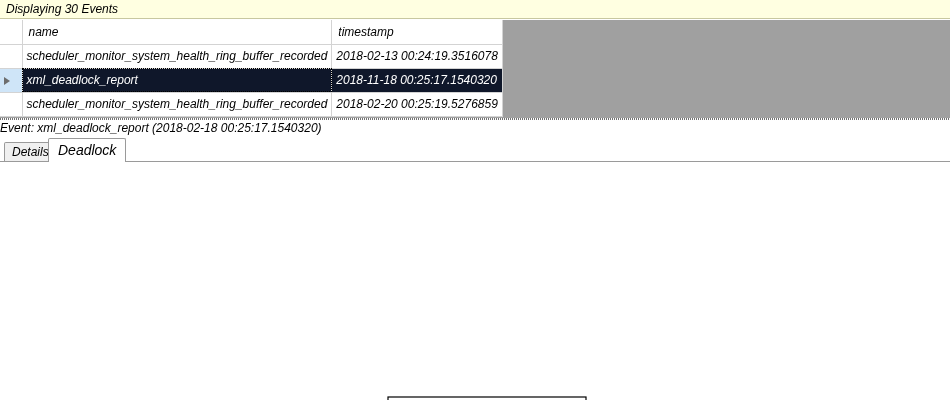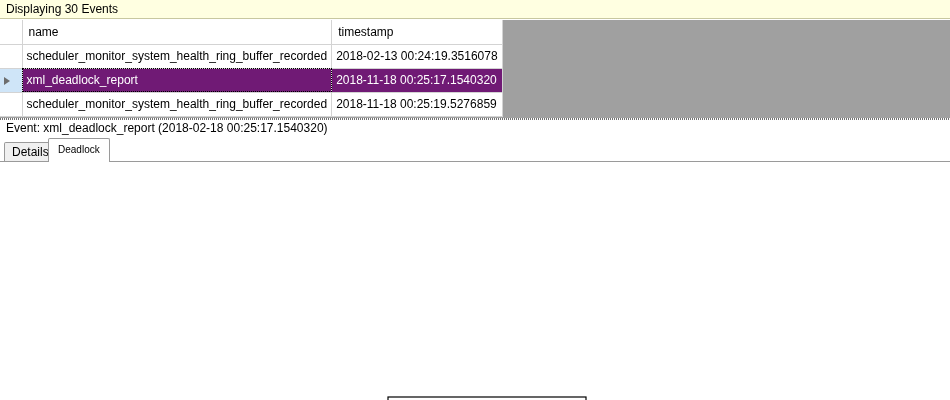--- a/index.html
+++ b/index.html
@@ -6,21 +6,21 @@
   html, body {
     margin: 0; padding: 0;
     width: 950px; height: 400px;
     overflow: hidden;
     background: #ffffff;
     font-family: "Liberation Sans", sans-serif;
     font-size: 12px;
     color: #000000;
   }
 
-  #app { position: relative; width: 950px; height: 400px; }
+  #app { position: relative; width: 950px; height: 400px; font-style: italic; }
 
   
   .banner {
     position: absolute; left: 0; top: 0;
     width: 950px; height: 19px;
     background: #ffffe1;
     border-bottom: 1px solid #c8c8a0;
     padding: 2px 0 0 6px;
     font-size: 12px;
     line-height: 15px;
@@ -67,33 +67,32 @@
   tr.selected td.sel-cell { background: #cfe5f8; }
   .row-arrow {
     display: inline-block;
     width: 0; height: 0;
     border-left: 6px solid #6d6d6d;
     border-top: 4px solid transparent;
     border-bottom: 4px solid transparent;
     vertical-align: middle;
   }
   tr.selected td.data-cell {
-    background: #701a75;
+    background: #0f172a;
     color: #ffffff;
   }
   tr.selected td.first-data {
     outline: 1px dotted #000;
     outline-offset: -1px;
   }
 
   
   .event-caption {
     position: absolute; left: 0; top: 120px;
     width: 950px; height: 18px;
-    padding-left: 6px;
     font-size: 12px;
     line-height: 16px;
     white-space: nowrap;
     background: #ffffff;
   }
   .hatch-top {
     position: absolute; left: 0; top: 118px;
     width: 950px; height: 3px;
     background: repeating-linear-gradient(90deg,#000 0 1px,#fff 1px 2px);
     opacity: .55;
@@ -113,21 +112,21 @@
     font-size: 12px;
     line-height: 16px;
     padding: 1px 7px 2px 7px;
     border-radius: 2px 2px 0 0;
     color: #000;
   }
   .tab.active {
     background: #ffffff;
     z-index: 3;
     padding: 3px 9px 4px 9px;
-    font-size: 10px;
+    font-size: 14px;
   }
   #tab-details { left: 4px; }
   #tab-deadlock { left: 48px; }
 
   
   .canvas-wrap {
     position: absolute; left: 0; top: 161px;
     width: 950px; height: 239px;
     background: #ffffff;
     border-top: 1px solid #9a9a9a;
@@ -181,21 +180,21 @@
           <td class="data-cell">2018-02-13 00:24:19.3516078</td>
         </tr>
         <tr class="selected">
           <td class="sel-cell"><span class="row-arrow"></span></td>
           <td class="data-cell first-data">xml_deadlock_report</td>
           <td class="data-cell">2018-11-18 00:25:17.1540320</td>
         </tr>
         <tr>
           <td class="sel-cell"></td>
           <td class="data-cell">scheduler_monitor_system_health_ring_buffer_recorded</td>
-          <td class="data-cell">2018-11-18 00:25:19.5276859</td>
+          <td class="data-cell">2018-02-20 00:25:19.5276859</td>
         </tr>
       </tbody>
     </table>
   </div>
 
   <div class="hatch-top"></div>
 
   <div class="event-caption">Event: xml_deadlock_report (2018-02-18 00:25:17.1540320)</div>
 
   <div class="tabstrip">

